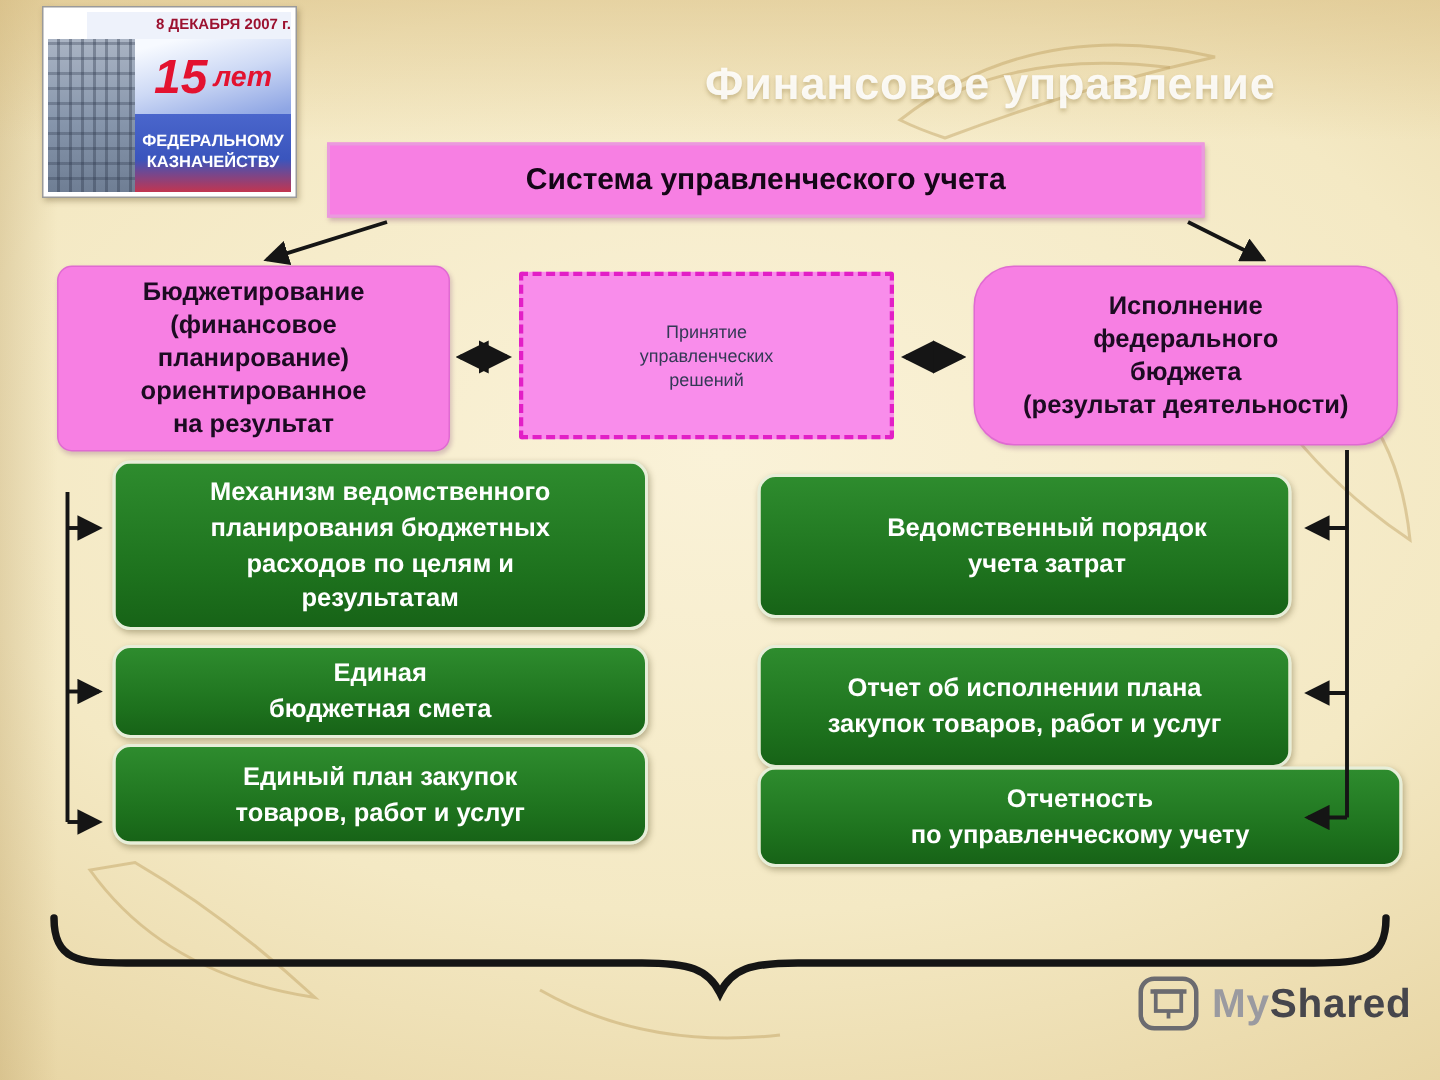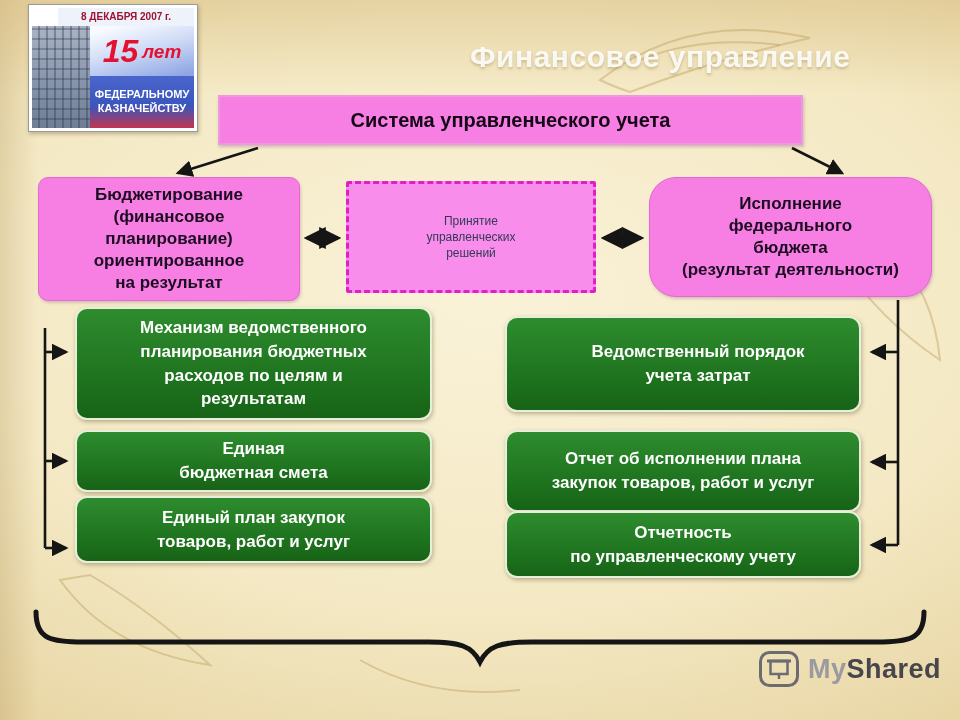--- a/index.html
+++ b/index.html
@@ -21,21 +21,21 @@
     color:rgba(255,255,255,.88); text-shadow:0 2px 3px rgba(130,105,45,.35);
   }
 
   
   .logo{
     position:absolute; left:28px; top:4px; width:170px; height:128px;
     background:#fff; border:1px solid #9a9a9a; padding:3px;
     display:flex; flex-direction:column; box-shadow:1px 2px 4px rgba(90,70,30,.35);
   }
   .logo-date{
-    height:18px; line-height:18px; background:#eef2fb; text-align:center;
+    height:18px; line-height:18px; background:#eef2fb; text-align:right;
     color:#9c1230; font-size:10px; font-weight:bold;margin-left:26px;
   }
   .logo-body{ flex:1; display:flex; }
   .logo-building{
     width:58px;
     background:
       repeating-linear-gradient(90deg, rgba(40,50,70,0) 0 6px, rgba(40,50,70,.35) 6px 8px),
       repeating-linear-gradient(0deg, rgba(40,50,70,0) 0 8px, rgba(40,50,70,.3) 8px 10px),
       linear-gradient(180deg,#aab4c4 0%, #8695ab 55%, #6f7e94 100%);
   }
@@ -82,21 +82,21 @@
     background:linear-gradient(180deg,#2e8c2e 0%, #1d711d 70%, #176317 100%);
     display:flex; align-items:center; justify-content:center; text-align:center;
     color:#ffffff; font-weight:bold; font-size:17px; line-height:1.4;
     box-shadow:1px 2px 4px rgba(70,60,20,.35);
   }
   .gl0{ left:75px;  top:307px; width:357px; height:113px; }
   .gl1{ left:75px;  top:430px; width:357px; height:62px; }
   .gl2{ left:75px;  top:496px; width:357px; height:67px; }
   .gr0{ left:505px; top:316px; width:356px; height:96px;padding-left:30px; }
   .gr1{ left:505px; top:430px; width:356px; height:82px; }
-  .gr2{ left:505px; top:511px; width:356px; height:67px; }
+  .gr2{ left:505px; top:511px; width:430px; height:67px; }
 
   .pre{ white-space:pre-line; }
 
   .connectors{ position:absolute; inset:0; pointer-events:none; }
 
   
   .watermark{
     position:absolute; left:758px; top:650px; display:flex; align-items:center; gap:8px;
     cursor:pointer;
   }

